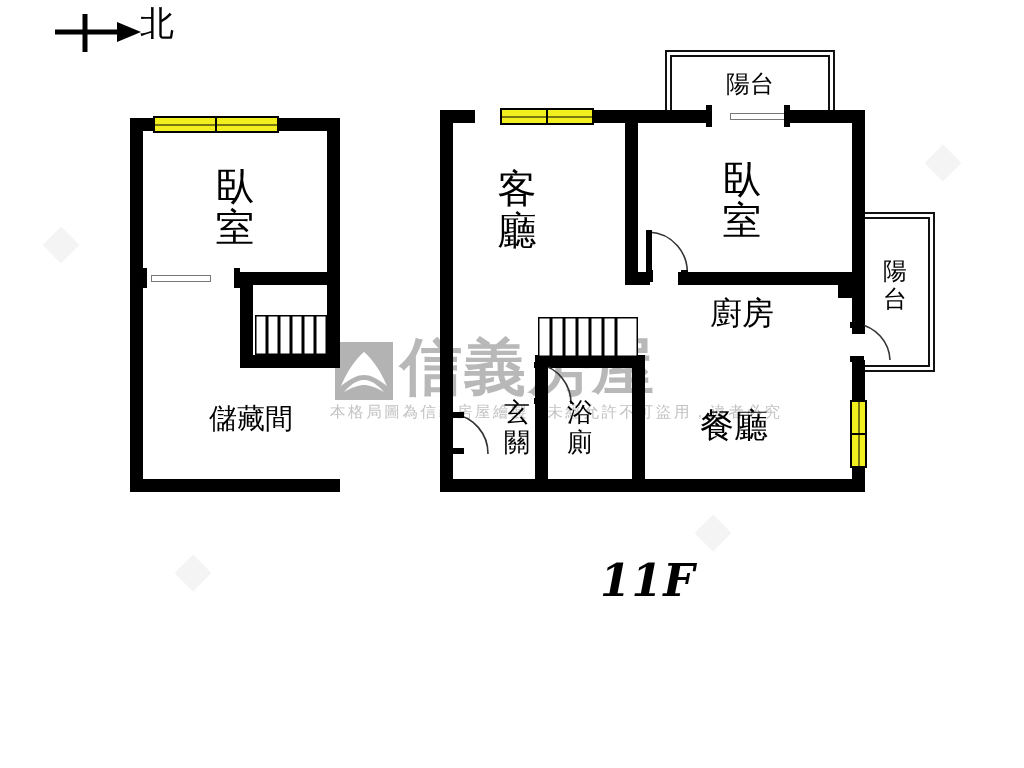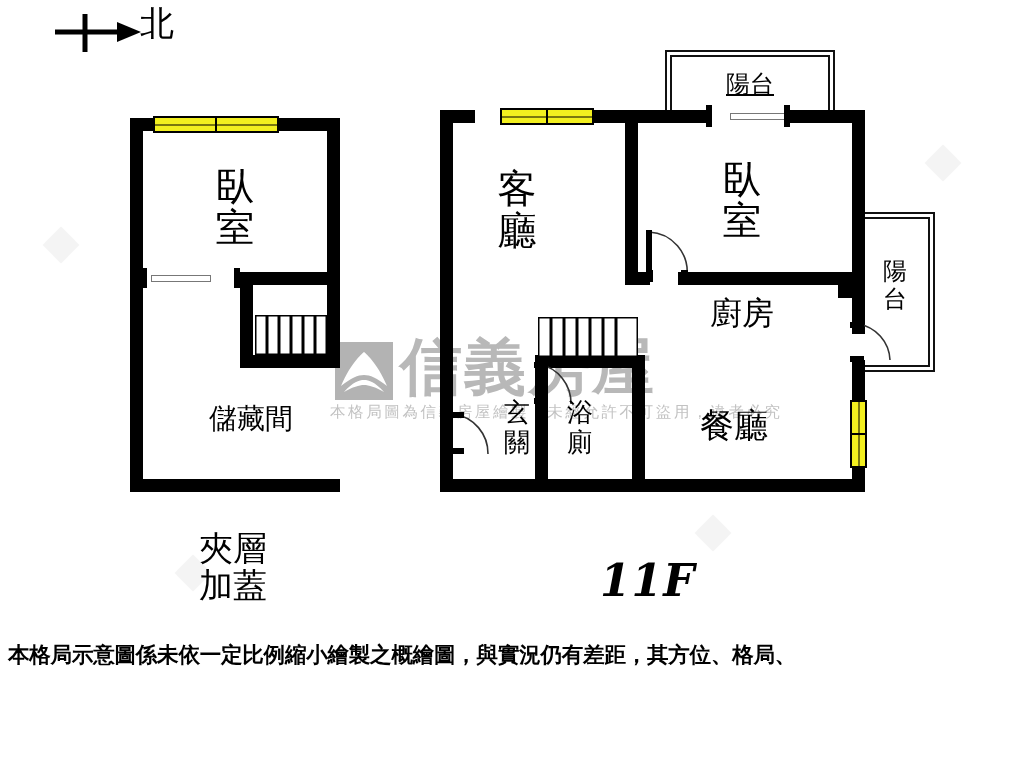--- a/index.html
+++ b/index.html
@@ -269,21 +269,21 @@
 
     <div class="room-label" style="left:205px; top:165px; width:60px; font-size:39px; line-height:1.08;">臥
 室</div>
     <div class="room-label" style="left:196px; top:405px; width:110px; font-size:28px;">儲藏間</div>
   </div>
 
   <div class="abs" style="left:0; top:0; width:1024px; height:520px;">
 
     <div class="thinwall" style="left:665px; top:50px; width:170px; height:66px; border-bottom:none;"></div>
     <div class="thinwall" style="left:670px; top:55px; width:160px; height:61px; border-bottom:none; border-width:2px;"></div>
-    <div class="room-label" style="left:700px; top:72px; width:100px; font-size:24px;text-decoration:underline;">陽台</div>
+    <div class="room-label" style="left:700px; top:72px; width:100px; font-size:24px;">陽台</div>
 
     <div class="slide" style="left:730px; top:113px; width:57px; height:7px;"></div>
 
     <div class="thinwall" style="left:855px; top:212px; width:80px; height:160px; border-left:none;"></div>
     <div class="thinwall" style="left:855px; top:217px; width:75px; height:150px; border-left:none; border-width:2px;"></div>
     <div class="room-label" style="left:875px; top:258px; width:40px; font-size:24px; line-height:1.15;">陽
 台</div>
 
     <div class="wall" style="left:440px; top:110px; width:13px; height:20px;"></div>
     <div class="wall" style="left:440px; top:110px; width:35px; height:13px;"></div>
@@ -376,22 +376,19 @@
 
     <div class="room-label" style="left:684px; top:408px; width:100px; font-size:34px;">餐廳</div>
 
     <div class="room-label" style="left:557px; top:398px; width:46px; font-size:26px; line-height:1.15;">浴
 廁</div>
 
     <div class="room-label" style="left:494px; top:398px; width:46px; font-size:26px; line-height:1.15;">玄
 關</div>
   </div>
 
-  <div class="caption" style="left:178px; top:530px; width:110px; font-size:34px;">夾層
-加蓋</div>
 
   <div id="floor-label" style="left:600px; top:555px;font-style:italic;">11F</div>
 
   <div id="disclaimer">
-    <div>本格局示意圖係未依一定比例縮小繪製之概繪圖，與實況仍有差距，其方位、格局、</div>
   </div>
 
 </div>
 
 </body></html>

